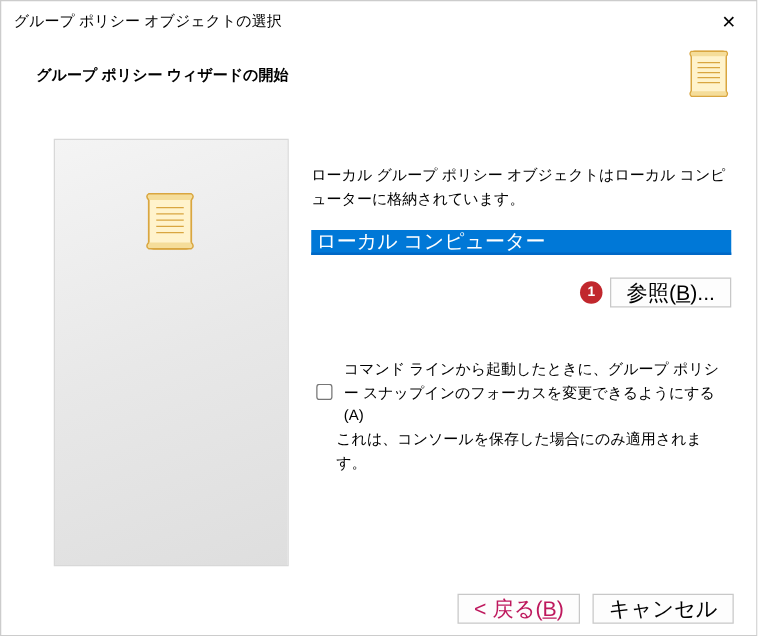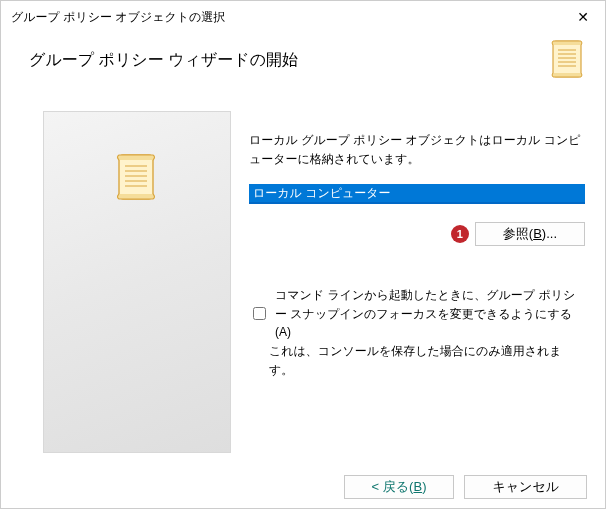--- a/index.html
+++ b/index.html
@@ -16,61 +16,61 @@
   .window { display: flex; flex-direction: column; height: 100%; border: 1px solid #ccc; }
   .titlebar {
     display: flex; align-items: center; justify-content: space-between;
     padding: 6px 10px 6px 10px; font-size: 12px;
   }
   .close-btn { font-size: 14px; padding: 2px 6px; cursor: pointer; }
   .header {
     display: flex; align-items: center; justify-content: space-between;
     padding: 6px 18px 12px 28px;
   }
-  .header-title { font-size: 16px; font-weight: normal; }
+  .header-title { font-size: 12px; font-weight: bold; }
   .scroll-icon-large svg, .scroll-icon-small svg { display: block; }
   .divider { height: 1px; background: #e0e0e0; margin: 0 4px; }
   .content {
     flex: 1; display: flex; gap: 18px; padding: 18px 20px 10px 42px;
   }
   .left-pane {
     width: 188px; height: 342px;
     background: linear-gradient(160deg, #f4f4f4 0%, #e8e8e8 50%, #dedede 100%);
     border: 1px solid #d8d8d8;
     display: flex; align-items: flex-start; justify-content: center;
     padding-top: 40px;
   }
   .right-pane { flex: 1; display: flex; flex-direction: column; }
   .desc1 { margin-bottom: 16px; line-height: 1.55; margin-top: 20px; }
   .desc2 { margin-bottom: 36px; line-height: 1.55; }
   .field-label { margin-bottom: 4px; }
   .gpo-field {
     width: 100%; height: 20px;
     border: none; border-bottom: 2px solid #0068c6;
     background: #0078d7; color: #fff;
-    padding: 2px 4px; font-size: 12px;
+    padding: 2px 4px; font-size: 16px;
     outline: none;
   }
   .browse-row {
     display: flex; justify-content: flex-end; align-items: center;
     margin-top: 18px; gap: 6px; position: relative;
   }
   .marker {
     width: 18px; height: 18px; border-radius: 50%;
     background: #c1272d; color: #fff; font-weight: bold;
     display: flex; align-items: center; justify-content: center;
     font-size: 11px;
   }
   .btn {
     min-width: 84px; height: 24px;
     background: #fdfdfd; border: 1px solid #c8c8c8;
-    font-size: 13px; cursor: pointer;
-    padding: 0 27px;
+    font-size: 17px; cursor: pointer;
+    padding: 0 12px;
   }
-  .btn:disabled { color: #0f766e; cursor: default; }
+  .btn:disabled { color: #be185d; cursor: default; }
   .checkbox-row {
     display: flex; align-items: center; gap: 6px;
     margin-top: 40px; line-height: 1.55;
   }
   .checkbox-row input { margin-top: 2px; }
   .checkbox-note { margin-left: 20px; line-height: 1.55; }
   .footer {
     display: flex; justify-content: flex-end; gap: 10px;
     padding: 12px 18px 14px 18px;
   }

